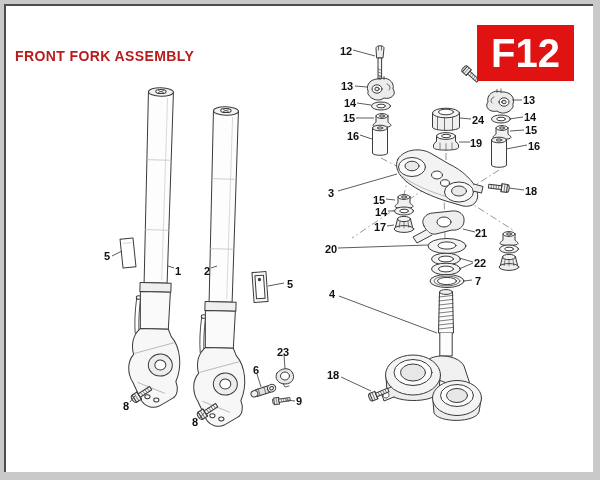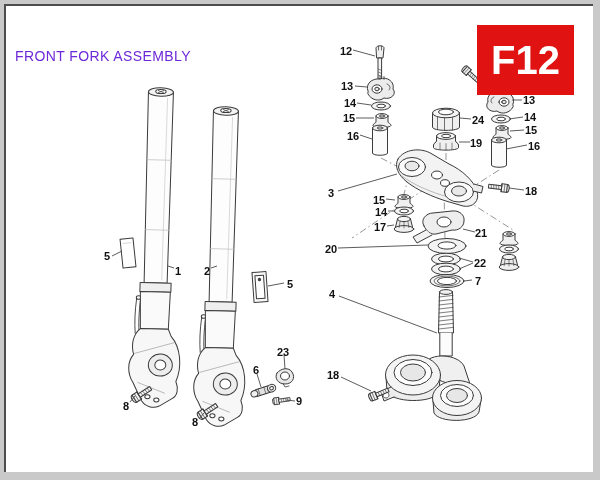--- a/index.html
+++ b/index.html
@@ -8,24 +8,24 @@
     background:#c9c9c9;
     font-family:"Liberation Sans",sans-serif;
   }
   .page{
     position:absolute;left:4px;top:4px;width:589px;height:468px;
     background:#ffffff;box-sizing:border-box;
     border-top:2px solid #4d4d4d;border-left:2px solid #4d4d4d;
   }
   .title{
     position:absolute;left:15px;top:48px;z-index:4;
-    font-size:14px;font-weight:normal;letter-spacing:.4px;color:#6d28d9;
+    font-size:14px;font-weight:bold;letter-spacing:.4px;color:#b91c1c;
   }
   .badge{
-    position:absolute;left:477px;top:25px;width:97px;height:70px;z-index:3;
+    position:absolute;left:477px;top:25px;width:97px;height:56px;z-index:3;
     background:#e01212;color:#ffffff;
     display:flex;align-items:center;justify-content:center;
     font-size:40px;font-weight:bold;
   }
   svg.diagram{position:absolute;left:0;top:0;z-index:2;}
   text.co{font:bold 11px "Liberation Sans",sans-serif;fill:#111;text-anchor:middle;}
 </style>
 </head>
 <body>
 

